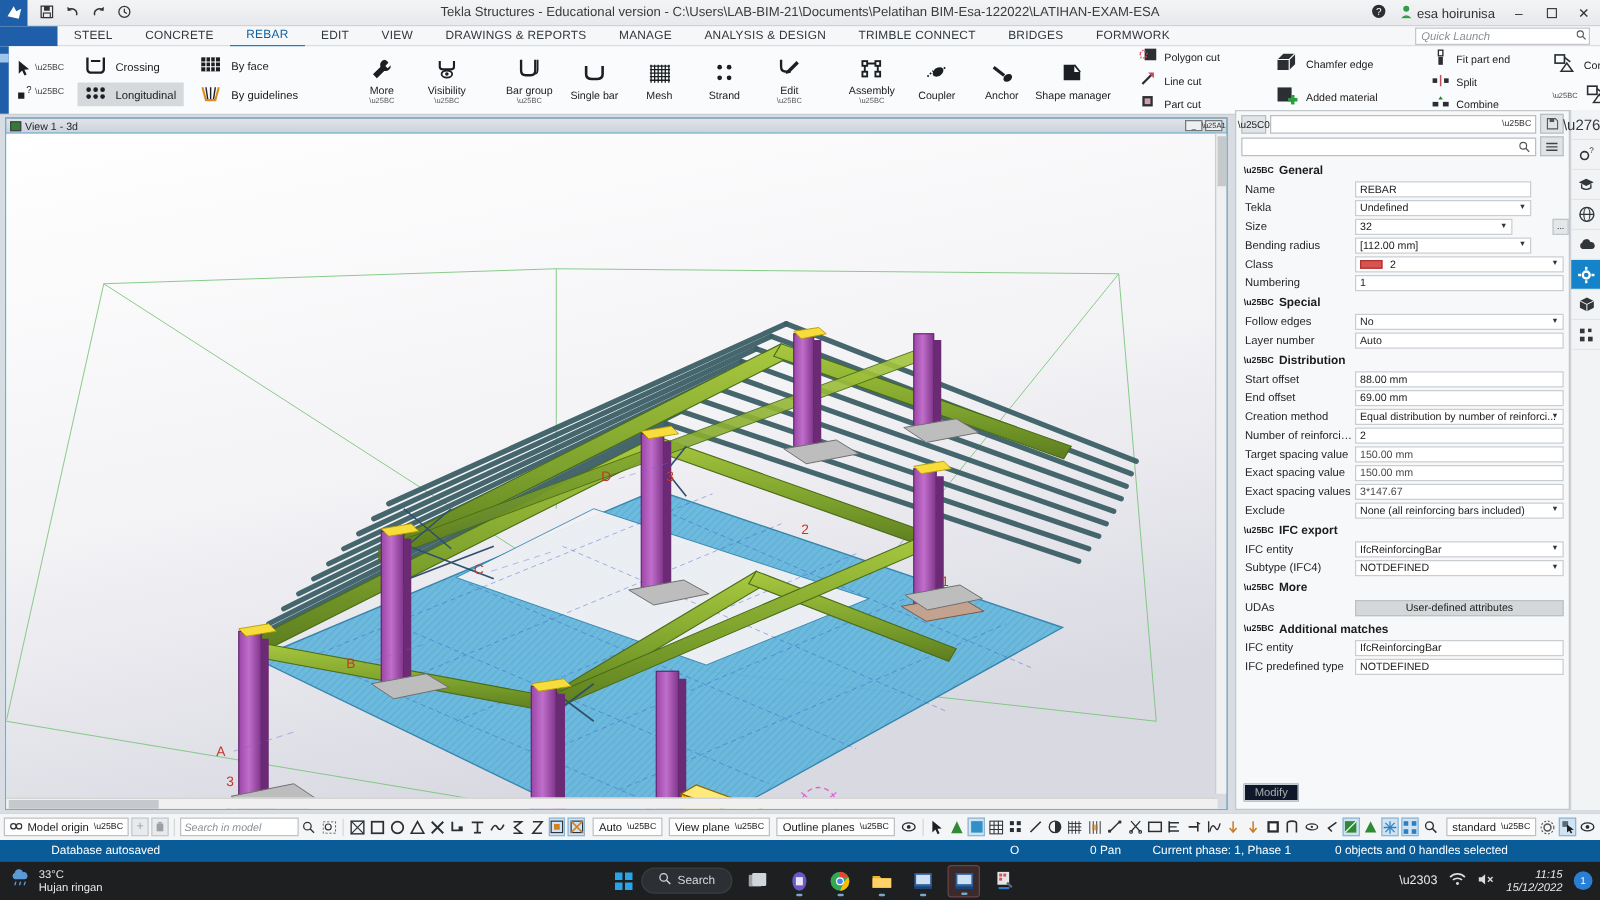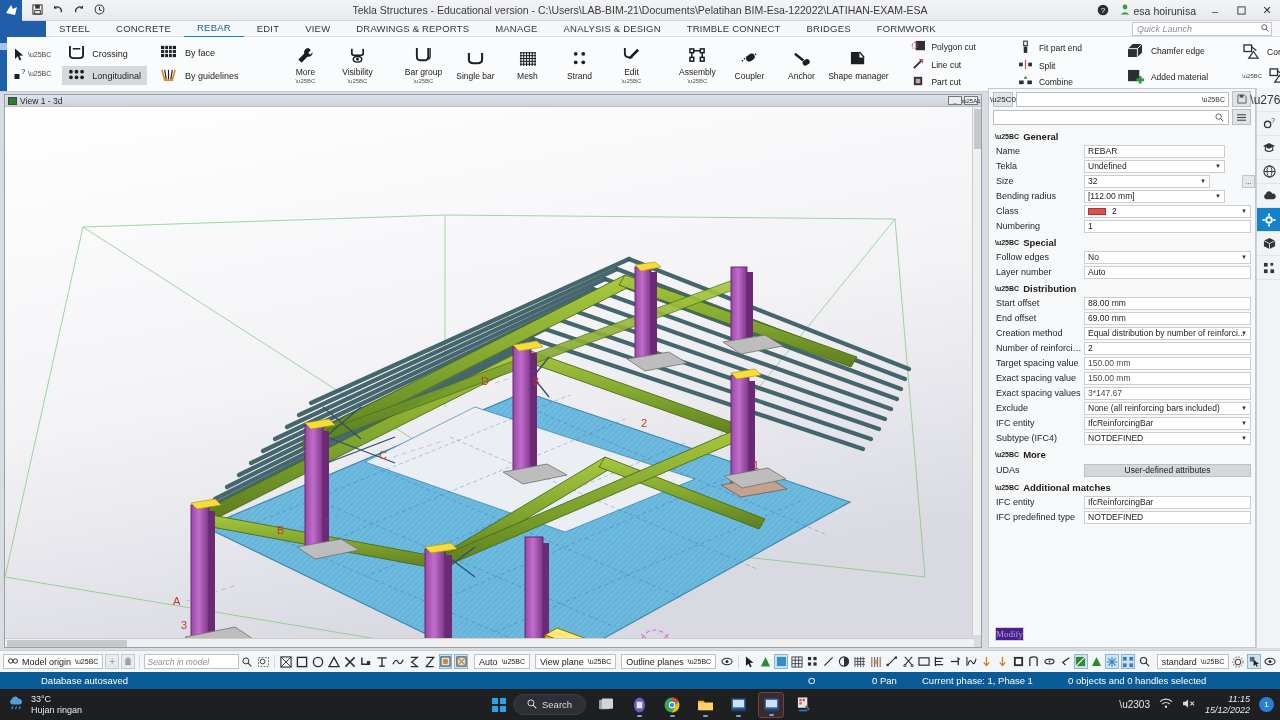--- a/index.html
+++ b/index.html
@@ -140,23 +140,23 @@
   .pfield {
     flex:1; margin-right:30px; height:13px; background:#fff; border:1px solid #c9ced3;
     font-size:8.5px; display:flex; align-items:center; padding:0 3px; position:relative; color:#1b1b1b;
   }
   .pfield.wide { margin-right:4px; }
   .pfield.dd::after { content:"\25BC"; position:absolute; right:3px; font-size:6px; color:#333; }
   .pfield.gray { background:#fff; color:#4a4a4a; }
   .swatch { width:18px;height:7px;background:#d9534f; margin-right:6px; border:1px solid #a33; }
   .ddots { width:13px;height:13px;background:#e4e7ea;border:1px solid #c0c5ca; font-size:7px;display:flex;align-items:center;justify-content:center; margin-left:2px;}
   .modify {
-    position:absolute; left:6px; bottom:6px; width:29px; height:14px;
-    background:#4c1d95; border:1px solid #cbd0d4; color:#a8adb2;
-    display:flex;align-items:center;justify-content:center;font-size:9px;font-family:Liberation Serif, serif;
+    position:absolute; left:6px; bottom:6px; width:44px; height:14px;
+    background:#0f172a; border:1px solid #cbd0d4; color:#a8adb2;
+    display:flex;align-items:center;justify-content:center;font-size:9px;
   }
 
   
   .rail {
     position:absolute; right:0; top:88px; width:24px; height:560px;
     background:#f2f3f5; border-left:1px solid #cfd3d7;
   }
   .rail .ri {
     width:24px; height:24px; display:flex; align-items:center; justify-content:center;
     font-size:12px; color:#31363b; border-bottom:1px solid #e2e5e8;
@@ -550,52 +550,20 @@
         <span class="gl">
           <svg width="13" height="12" viewBox="0 0 14 13">
               <rect x="2" y="2" width="9" height="9" fill="#2b2f33"></rect>
               <rect x="4" y="4" width="5" height="5" fill="#d0a0a8"></rect>
             </svg>
         </span>
         <span>Part cut</span>
       </div>
     </div>
 
-    <div class="stack3" style="margin-left:34px;">
-      <div class="item-s">
-        <span class="gl">
-          <svg width="9" height="14" viewBox="0 0 10 15">
-              <rect x="3" y="1" width="4" height="5" fill="none" stroke="#2b2f33" stroke-width="1.2"></rect>
-              <rect x="3" y="7" width="4" height="7" fill="#2b2f33"></rect>
-            </svg>
-        </span>
-        <span>Fit part end</span>
-      </div>
-      <div class="item-s">
-        <span class="gl">
-          <svg width="15" height="11" viewBox="0 0 16 12">
-              <rect x="1" y="4" width="4" height="4" fill="#2b2f33"></rect>
-              <rect x="11" y="4" width="4" height="4" fill="#2b2f33"></rect>
-              <line x1="8" y1="1" x2="8" y2="11" stroke="#c94a5a" stroke-width="1.3"></line>
-            </svg>
-        </span>
-        <span>Split</span>
-      </div>
-      <div class="item-s">
-        <span class="gl">
-          <svg width="15" height="11" viewBox="0 0 16 12">
-              <rect x="1" y="6" width="5" height="4" fill="#2b2f33"></rect>
-              <rect x="10" y="6" width="5" height="4" fill="#2b2f33"></rect>
-              <path d="M8 1 L10 4 L6 4 Z" fill="#2b7d2f"></path>
-            </svg>
-        </span>
-        <span>Combine</span>
-      </div>
-    </div>
-
     <div class="stack3" style="margin-left:36px; gap:7px;">
       <div class="item-s">
         <span class="gl" style="width:20px;">
           <svg width="19" height="15" viewBox="0 0 20 16">
               <path d="M2 6 L7 1 H17 L17 10 L12 15 H2 Z" fill="#2b2f33"></path>
               <path d="M2 6 H12 L17 1 M12 6 V15" fill="none" stroke="#fff" stroke-width="1"></path>
             </svg>
         </span>
         <span>Chamfer edge</span>
       </div>
@@ -603,20 +571,52 @@
         <span class="gl" style="width:20px;">
           <svg width="18" height="15" viewBox="0 0 19 16">
               <rect x="1" y="1" width="12" height="12" fill="#2b2f33"></rect>
               <g fill="#2b9d3f">
                 <rect x="10" y="10" width="8" height="3"></rect>
                 <rect x="12.5" y="7.5" width="3" height="8"></rect>
               </g>
             </svg>
         </span>
         <span>Added material</span>
+      </div>
+    </div>
+
+    <div class="stack3" style="margin-left:34px;">
+      <div class="item-s">
+        <span class="gl">
+          <svg width="9" height="14" viewBox="0 0 10 15">
+              <rect x="3" y="1" width="4" height="5" fill="none" stroke="#2b2f33" stroke-width="1.2"></rect>
+              <rect x="3" y="7" width="4" height="7" fill="#2b2f33"></rect>
+            </svg>
+        </span>
+        <span>Fit part end</span>
+      </div>
+      <div class="item-s">
+        <span class="gl">
+          <svg width="15" height="11" viewBox="0 0 16 12">
+              <rect x="1" y="4" width="4" height="4" fill="#2b2f33"></rect>
+              <rect x="11" y="4" width="4" height="4" fill="#2b2f33"></rect>
+              <line x1="8" y1="1" x2="8" y2="11" stroke="#c94a5a" stroke-width="1.3"></line>
+            </svg>
+        </span>
+        <span>Split</span>
+      </div>
+      <div class="item-s">
+        <span class="gl">
+          <svg width="15" height="11" viewBox="0 0 16 12">
+              <rect x="1" y="6" width="5" height="4" fill="#2b2f33"></rect>
+              <rect x="10" y="6" width="5" height="4" fill="#2b2f33"></rect>
+              <path d="M8 1 L10 4 L6 4 Z" fill="#2b7d2f"></path>
+            </svg>
+        </span>
+        <span>Combine</span>
       </div>
     </div>
 
     <div class="stack3" style="margin-left:26px; gap:5px;">
       <div class="item-s">
         <span class="gl" style="width:20px;">
           <svg width="19" height="15" viewBox="0 0 20 16">
               <rect x="1" y="1" width="8" height="7" fill="none" stroke="#2b2f33" stroke-width="1.4"></rect>
               <path d="M9 3 L14 7" stroke="#2b2f33" stroke-width="1.4"></path>
               <path d="M6 15 L11 8 L16 15 Z" fill="none" stroke="#2b2f33" stroke-width="1.3"></path>
@@ -1013,20 +1013,24 @@
     </div>
     <div class="prow">
       <span class="plabel">Exact spacing values</span>
       <span class="pfield wide gray">3*147.67</span>
     </div>
     <div class="prow">
       <span class="plabel">Exclude</span>
       <span class="pfield dd wide">None (all reinforcing bars included)</span>
     </div>
 
+    <div class="sect">
+      <span class="tri">\u25BC</span>
+      <span>IFC export</span>
+    </div>
     <div class="prow">
       <span class="plabel">IFC entity</span>
       <span class="pfield dd wide">IfcReinforcingBar</span>
     </div>
     <div class="prow">
       <span class="plabel">Subtype (IFC4)</span>
       <span class="pfield dd wide">NOTDEFINED</span>
     </div>
 
     <div class="sect">

